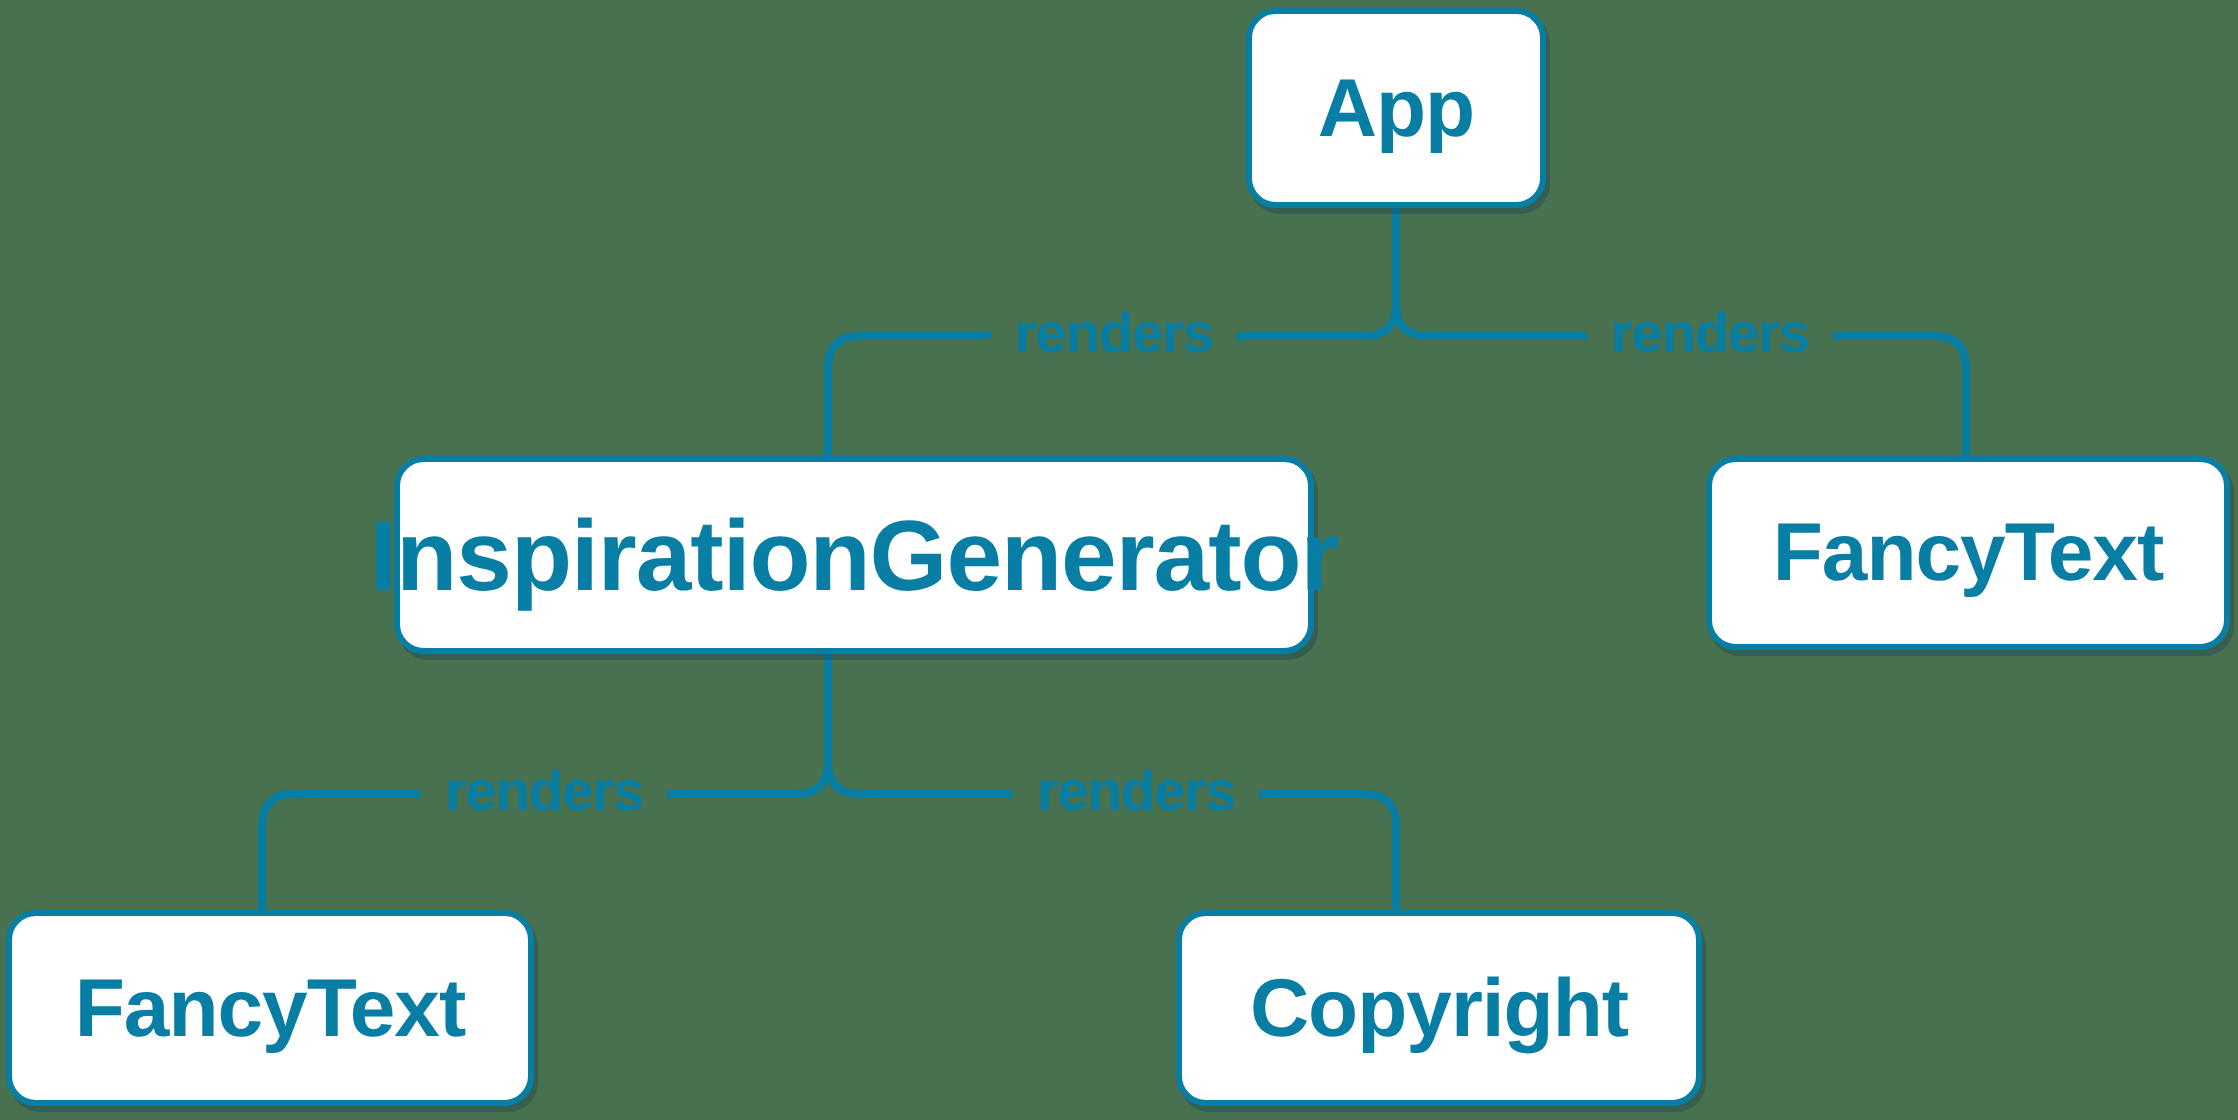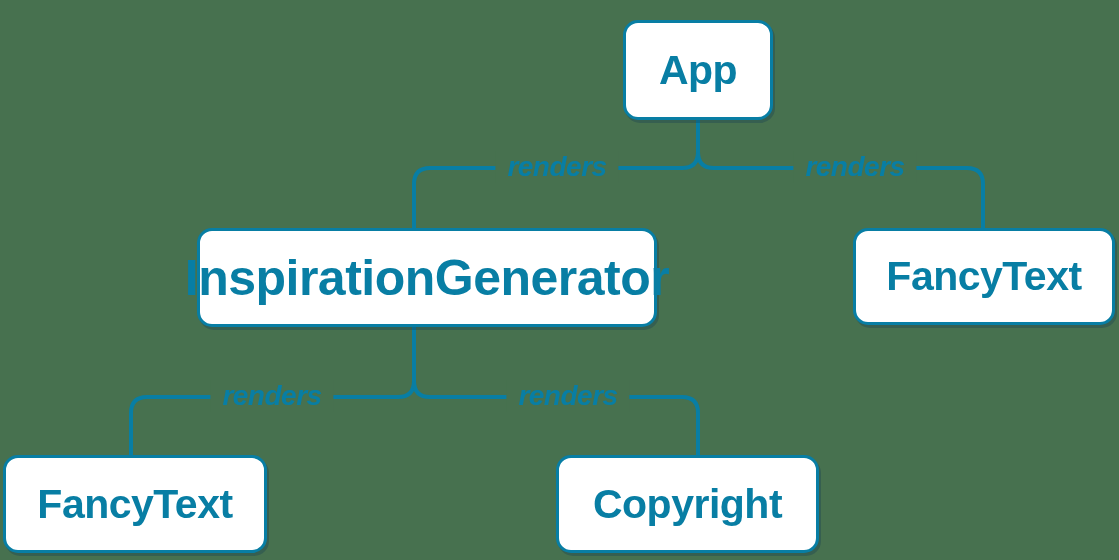--- a/index.html
+++ b/index.html
@@ -40,37 +40,36 @@
     border-radius: 15px;
     display: flex;
     align-items: center;
     justify-content: center;
     color: var(--accent);
     font-size: 41px;
     font-weight: 600;
     letter-spacing: -0.5px;
     box-shadow: 2px 3px 0 rgba(22, 64, 84, 0.35);
   }
-  .node-app        { left: 623px; top: 20px;   width: 150px; height: 100px; }
+  .node-app        { left: 623px; top: 4px;   width: 150px; height: 100px; }
   .node-ig         { left: 197px; top: 228px; width: 460px; height: 99px;  font-size: 50px; }
   .node-ft-right   { left: 853px; top: 228px; width: 262px; height: 97px;  }
   .node-ft-left    { left: 3px;   top: 455px; width: 264px; height: 98px;  }
-  .node-copyright  { left: 556px; top: 455px; width: 263px; height: 98px;  }
+  .node-copyright  { left: 588px; top: 455px; width: 263px; height: 98px;  }
   .edge-label {
     position: absolute;
     z-index: 2;
     transform: translate(-50%, -50%);
     background: var(--bg);
     color: var(--accent);
     font-size: 28px;
     font-weight: 700;
     letter-spacing: -0.5px;
     padding: 0 12px;
     white-space: nowrap;
-    font-style: italic;
   }
   .label-1 { left: 557px; top: 167px; }
   .label-2 { left: 855px; top: 167px; }
   .label-3 { left: 272px; top: 396px; }
   .label-4 { left: 568px; top: 396px; }
 </style>
 </head>
 <body>
 
 <div class="stage">

